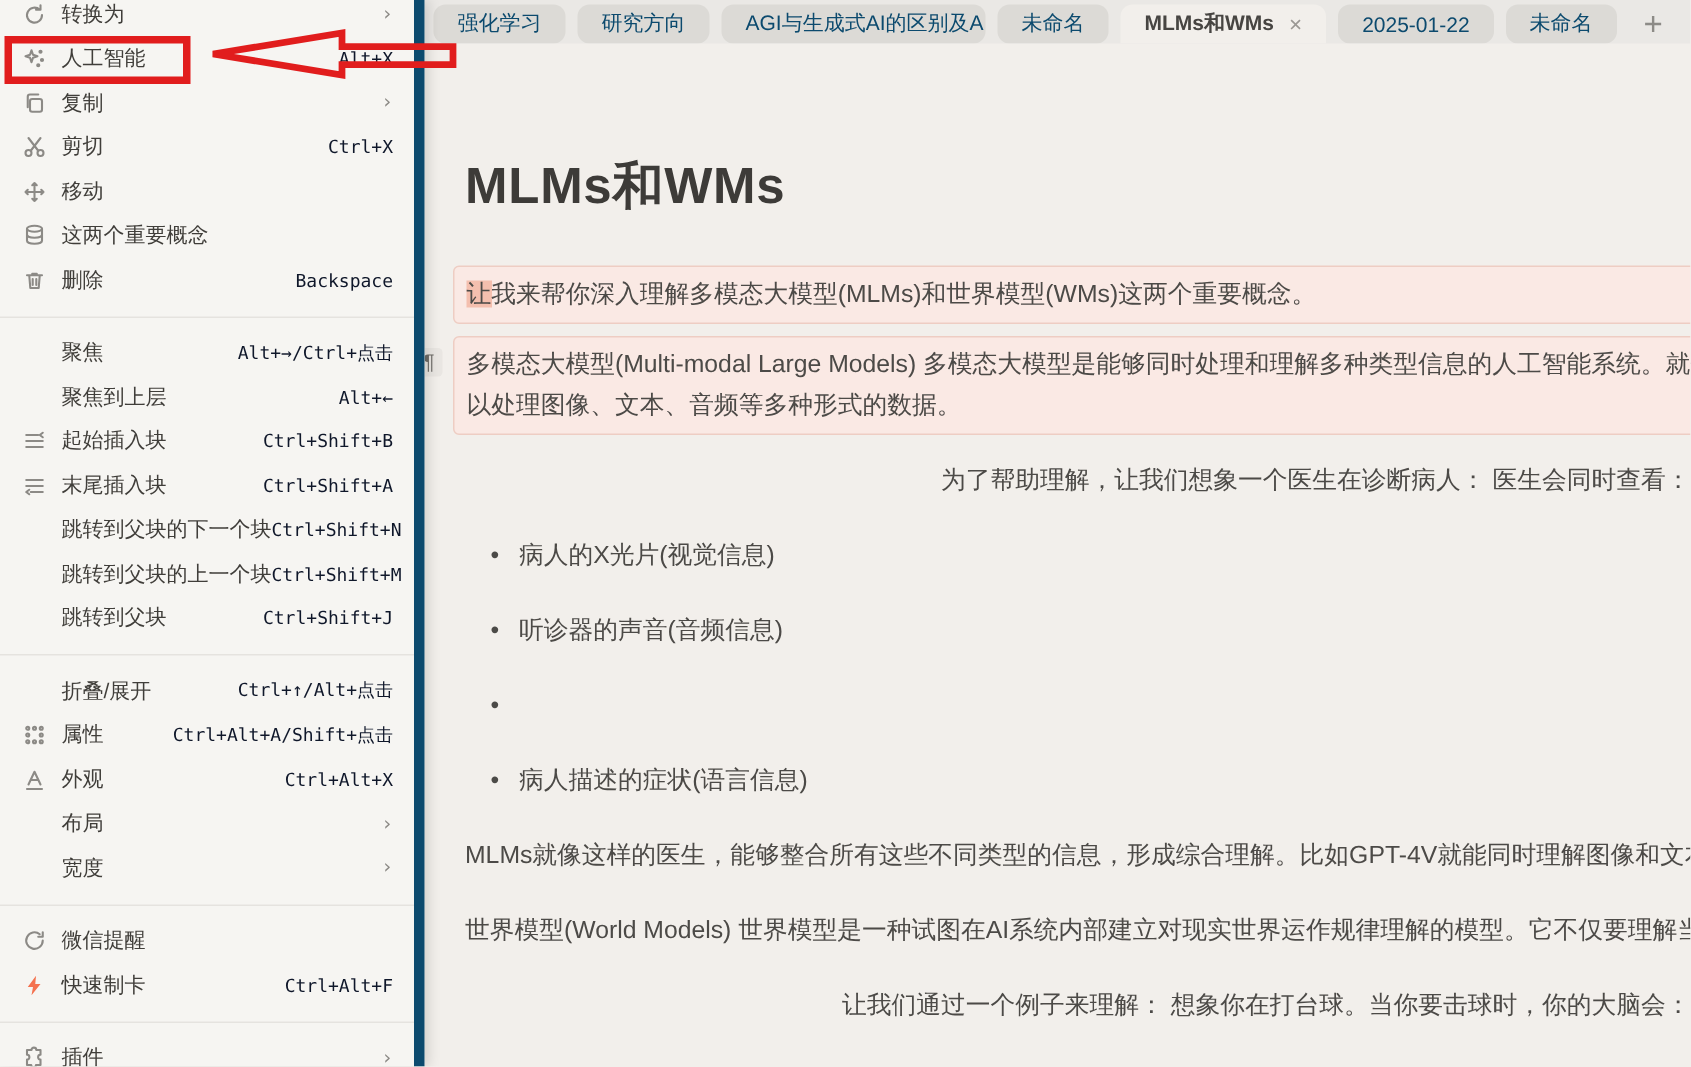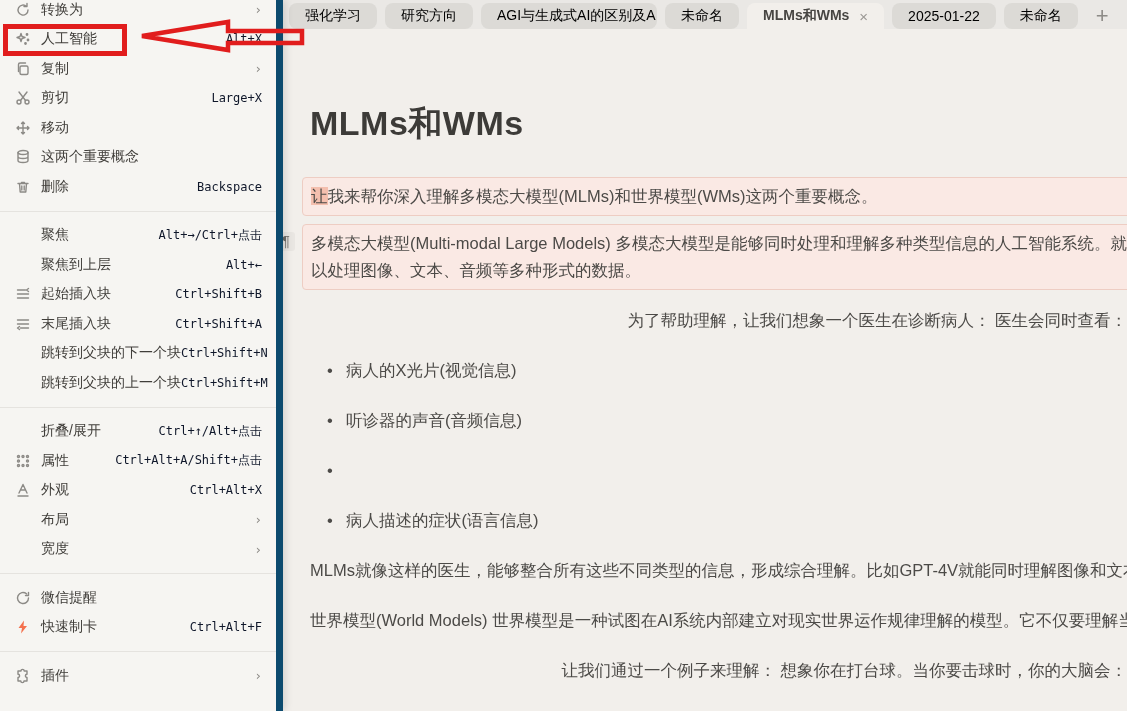--- a/index.html
+++ b/index.html
@@ -2,21 +2,21 @@
 <html><head>
 <meta charset="utf-8">
 <style>
   * { margin:0; padding:0; box-sizing:border-box; }
   html,body { width:1127px; height:711px; overflow:hidden; }
   body { font-family:"Liberation Sans", sans-serif; background:#f2efeb; position:relative; }
 
   
   .editor { position:absolute; left:283px; top:0; width:844px; height:711px; background:#f2efeb; }
   .tabbar { height:29px; background:#eae8e5; display:flex; align-items:flex-end; gap:8px; padding:3px 6px 0 6px; overflow:hidden; }
-  .tab { height:26px; background:#dcdad6; border-radius:8px; color:#000000; font-size:14px;
+  .tab { height:26px; background:#dcdad6; border-radius:8px; color:#0c4a6e; font-size:14px;
          display:flex; align-items:center; padding:0 16px; white-space:nowrap; overflow:hidden; flex:0 0 auto; cursor:pointer; }
   .tab.t-agi { max-width:176px;margin-top:47px; }
   .tab.active { background:#f2efeb; color:#474542; font-weight:bold; border-radius:8px 8px 0 0; gap:10px; }
   .tab .close { font-weight:normal; color:#9b9894; font-size:15px; }
   .tab-add { color:#8d8b87; font-size:22px; padding:0 10px; display:flex; align-items:center; height:26px; cursor:pointer; }
 
   .doc { padding:0 0 0 27px; overflow:hidden; height:682px; }
   .doc-title { margin-top:72px; font-size:34px; font-weight:bold; color:#3d3b38; letter-spacing:.5px; }
   .block { position:relative; font-size:16.5px; color:#4c4a47; line-height:27px; white-space:nowrap; }
   .hl-box { background:#fae9e4; border:1px solid #eecdc3; border-radius:4px; padding:5px 8px; margin-left:-8px; width:1010px; }
@@ -158,21 +158,21 @@
 
   <div class="mrow">
     <span class="micon">
       <svg class="ic" width="16" height="16" viewBox="0 0 16 16">
           <circle cx="4" cy="12" r="2"></circle>
           <circle cx="12" cy="12" r="2"></circle>
           <path d="M5.5 10.5 12 2M10.5 10.5 4 2"></path>
         </svg>
     </span>
     <span class="mlabel">剪切</span>
-    <span class="mshort">Large+X</span>
+    <span class="mshort">Ctrl+X</span>
   </div>
 
   <div class="mrow">
     <span class="micon">
       <svg class="ic" width="16" height="16" viewBox="0 0 16 16">
           <path d="M8 2v12M2 8h12M8 2 6.5 3.5M8 2l1.5 1.5M8 14l-1.5-1.5M8 14l1.5-1.5M2 8l1.5-1.5M2 8l1.5 1.5M14 8l-1.5-1.5M14 8l-1.5 1.5"></path>
         </svg>
     </span>
     <span class="mlabel">移动</span>
   </div>
@@ -229,20 +229,25 @@
   </div>
   <div class="mrow">
     <span class="micon empty"></span>
     <span class="mlabel">跳转到父块的下一个块</span>
     <span class="mshort">Ctrl+Shift+N</span>
   </div>
   <div class="mrow">
     <span class="micon empty"></span>
     <span class="mlabel">跳转到父块的上一个块</span>
     <span class="mshort">Ctrl+Shift+M</span>
+  </div>
+  <div class="mrow">
+    <span class="micon empty"></span>
+    <span class="mlabel">跳转到父块</span>
+    <span class="mshort">Ctrl+Shift+J</span>
   </div>
 
   <div class="msep"></div>
 
   <div class="mrow">
     <span class="micon empty"></span>
     <span class="mlabel">折叠/展开</span>
     <span class="mshort">Ctrl+↑/Alt+点击</span>
   </div>
   <div class="mrow">

